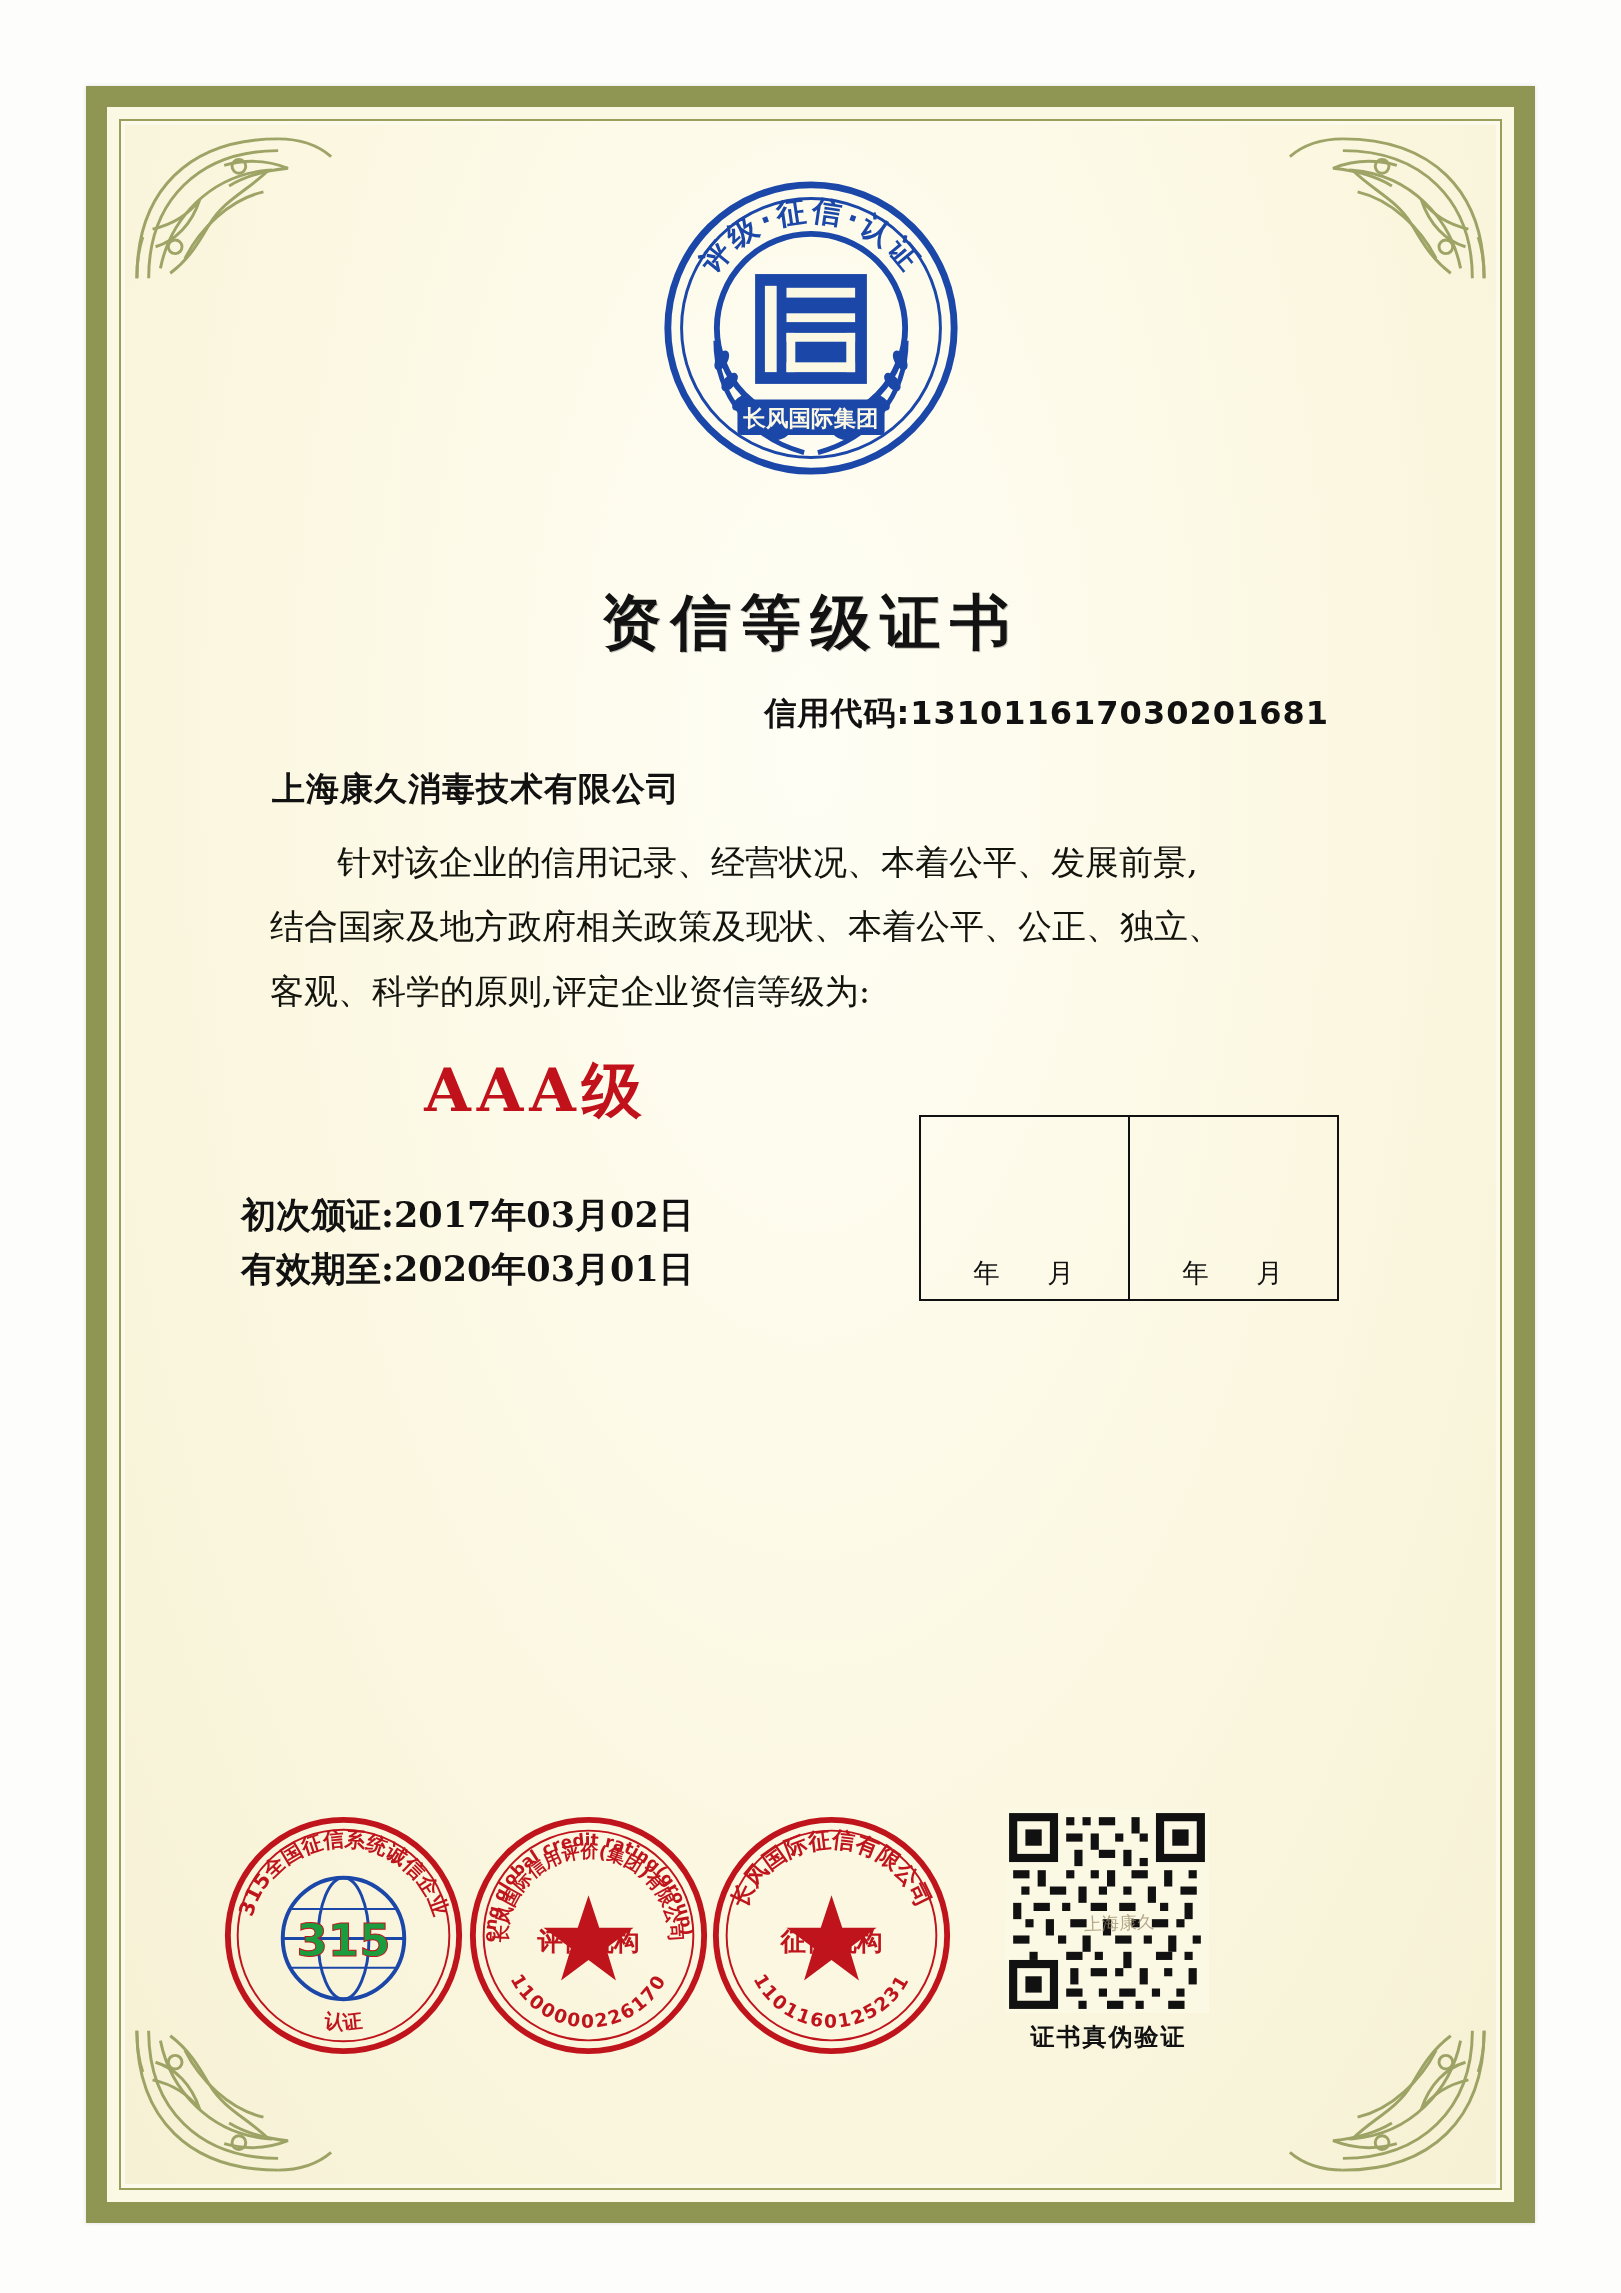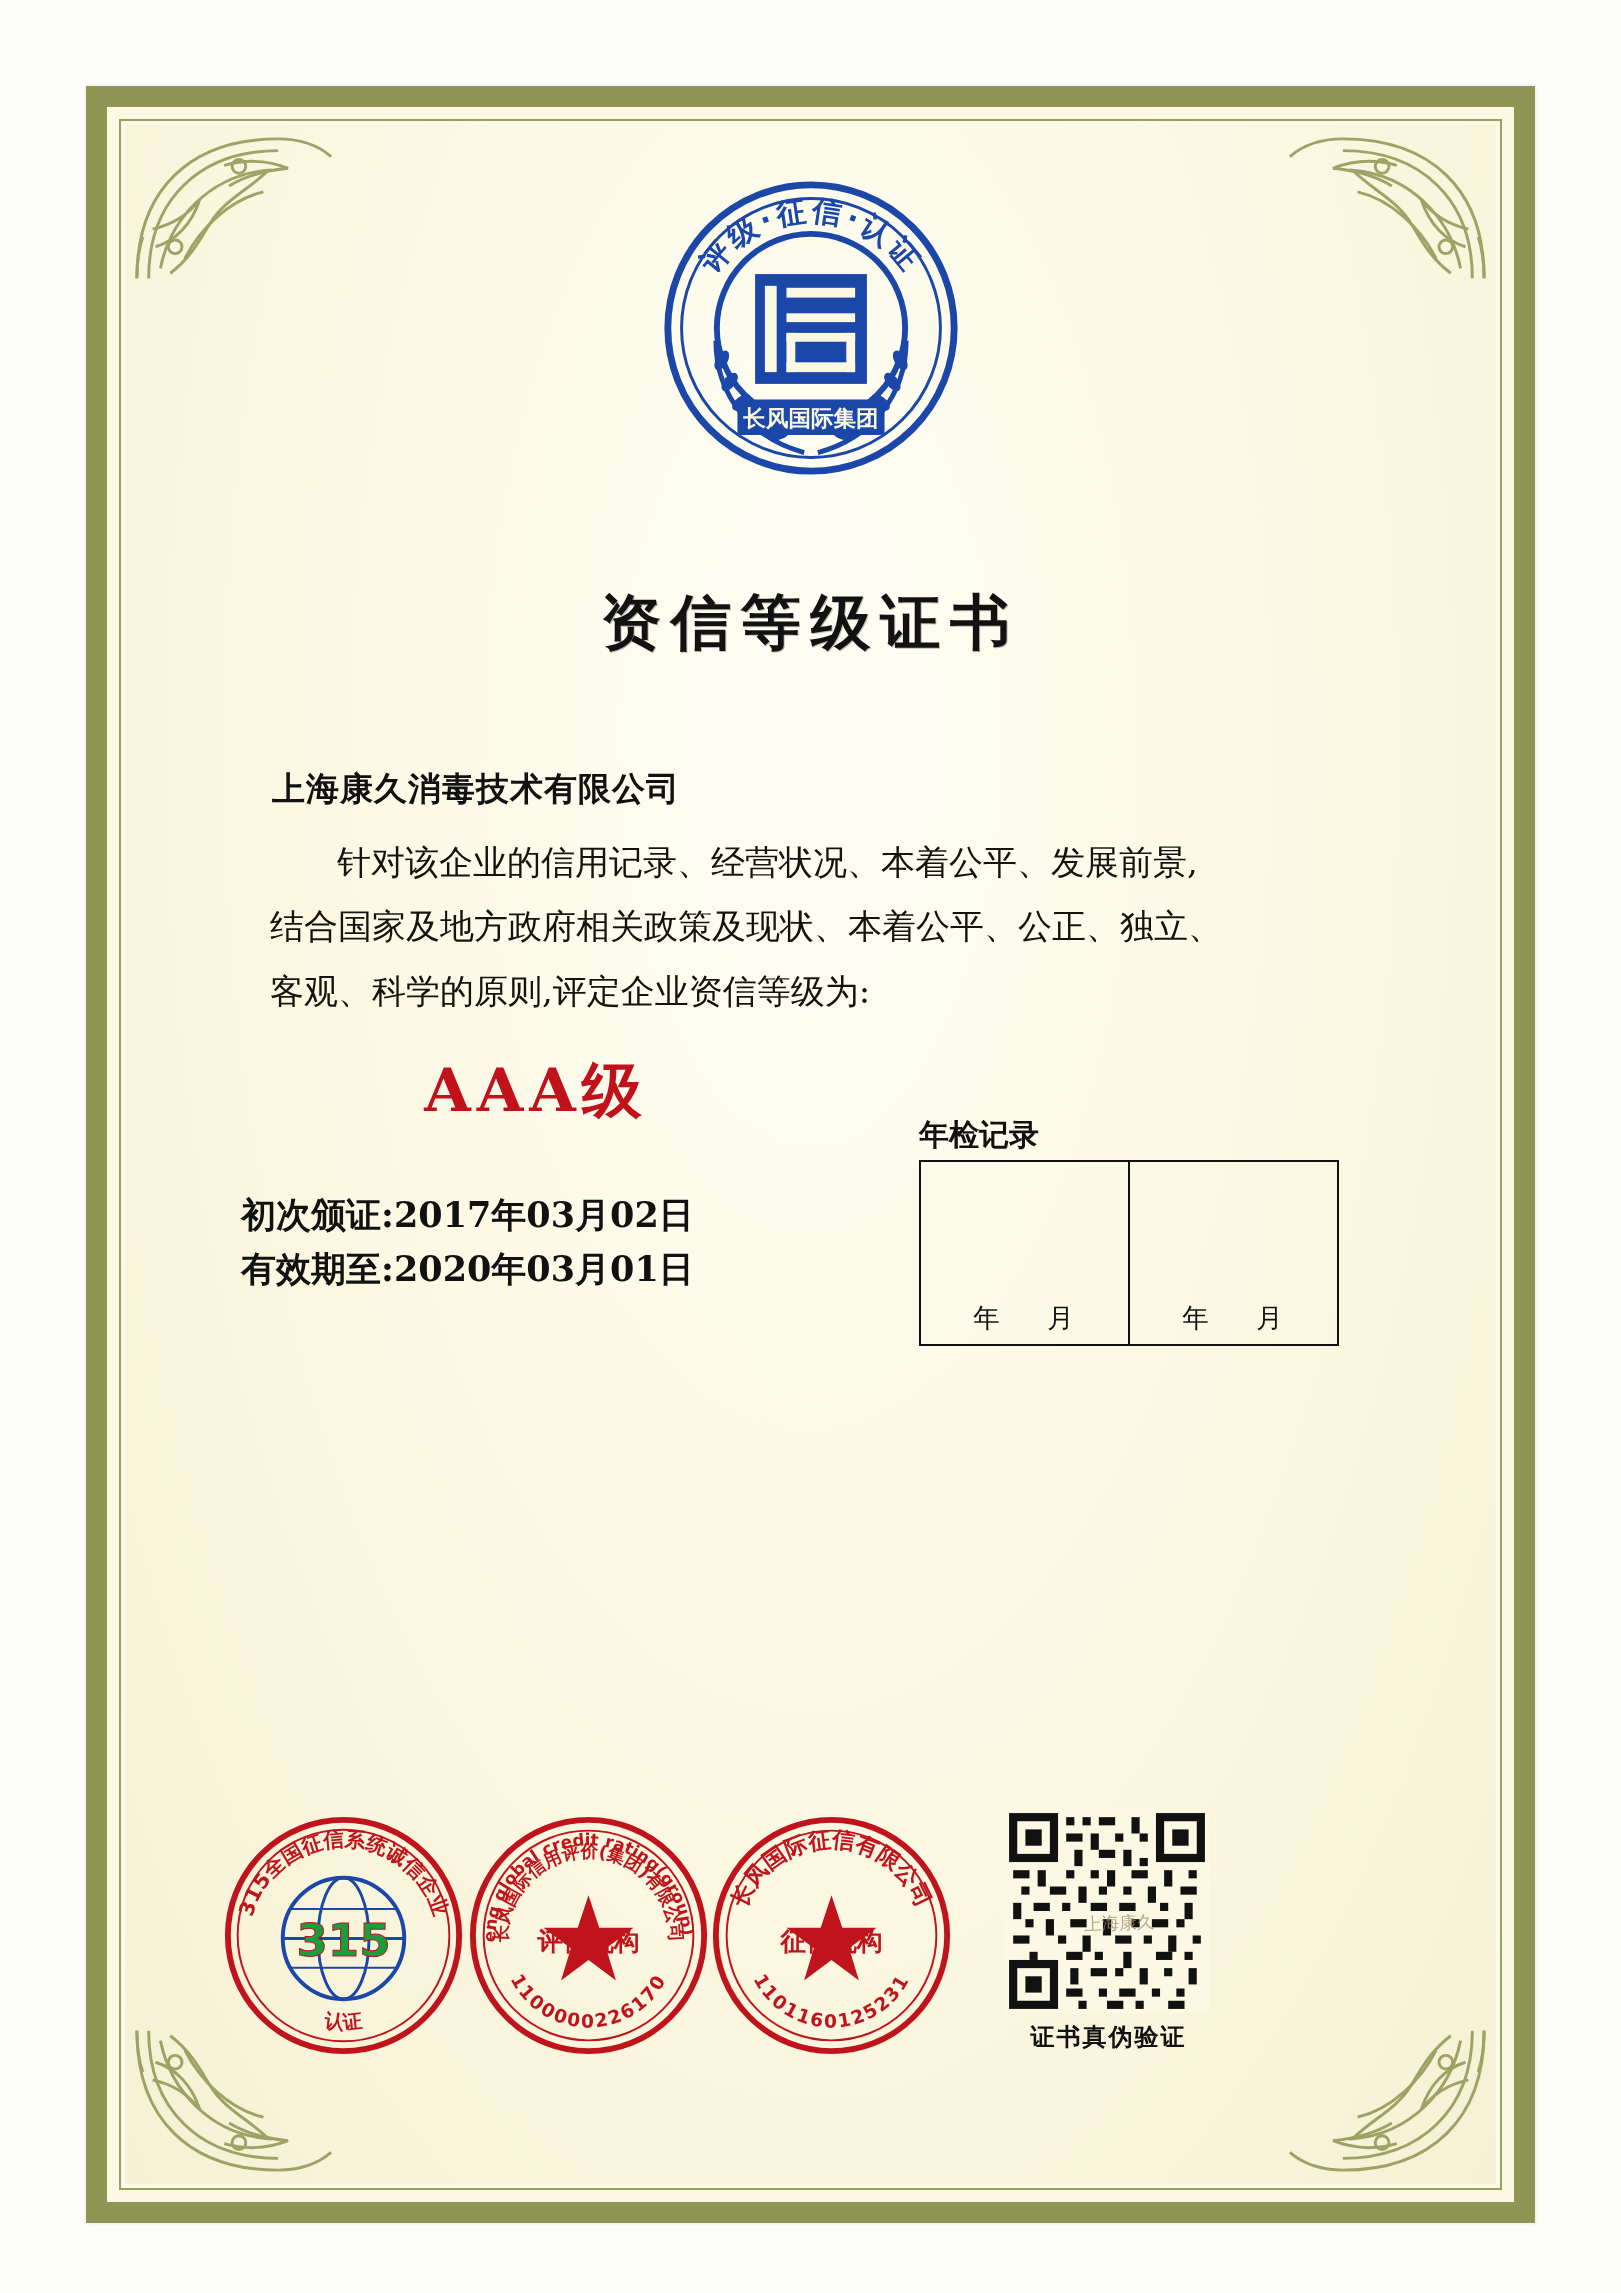--- a/index.html
+++ b/index.html
@@ -290,38 +290,38 @@
             <rect x="191" y="160" width="9" height="40"></rect>
           </g>
 
           <rect x="80" y="228" width="150" height="36" rx="4" fill="#1b47a8"></rect>
           <text x="155" y="255" text-anchor="middle" font-family="DejaVu Sans, sans-serif" font-size="23" font-weight="bold" fill="#fbf8e4">长风国际集团</text>
         </svg>
       </div>
 
       <div class="title">资信等级证书</div>
 
+      <div class="credit-code">信用代码:131011617030201681</div>
 
       <div class="company">上海康久消毒技术有限公司</div>
 
       <div class="body-text">
         <p class="first">针对该企业的信用记录、经营状况、本着公平、发展前景,</p>
         <p>结合国家及地方政府相关政策及现状、本着公平、公正、独立、</p>
         <p>客观、科学的原则,评定企业资信等级为:</p>
       </div>
 
       <div class="grade">AAA级</div>
 
       <div class="dates">
         <div>初次颁证:2017年03月02日</div>
         <div>有效期至:2020年03月01日</div>
       </div>
 
       <div class="inspect">
-        <div class="inspect-title">年检记录</div>
         <div class="inspect-box">
           <div class="inspect-cell">
             <span>年    月</span>
           </div>
           <div class="inspect-cell">
             <span>年    月</span>
           </div>
         </div>
       </div>
 

